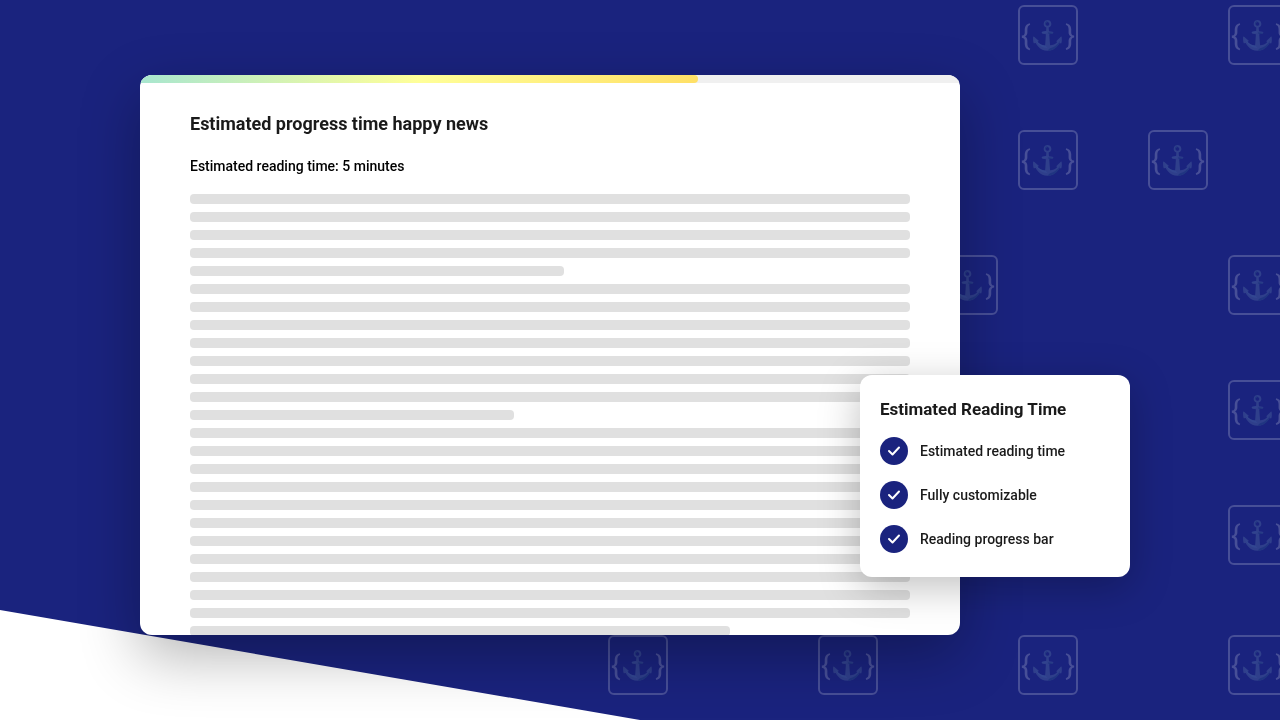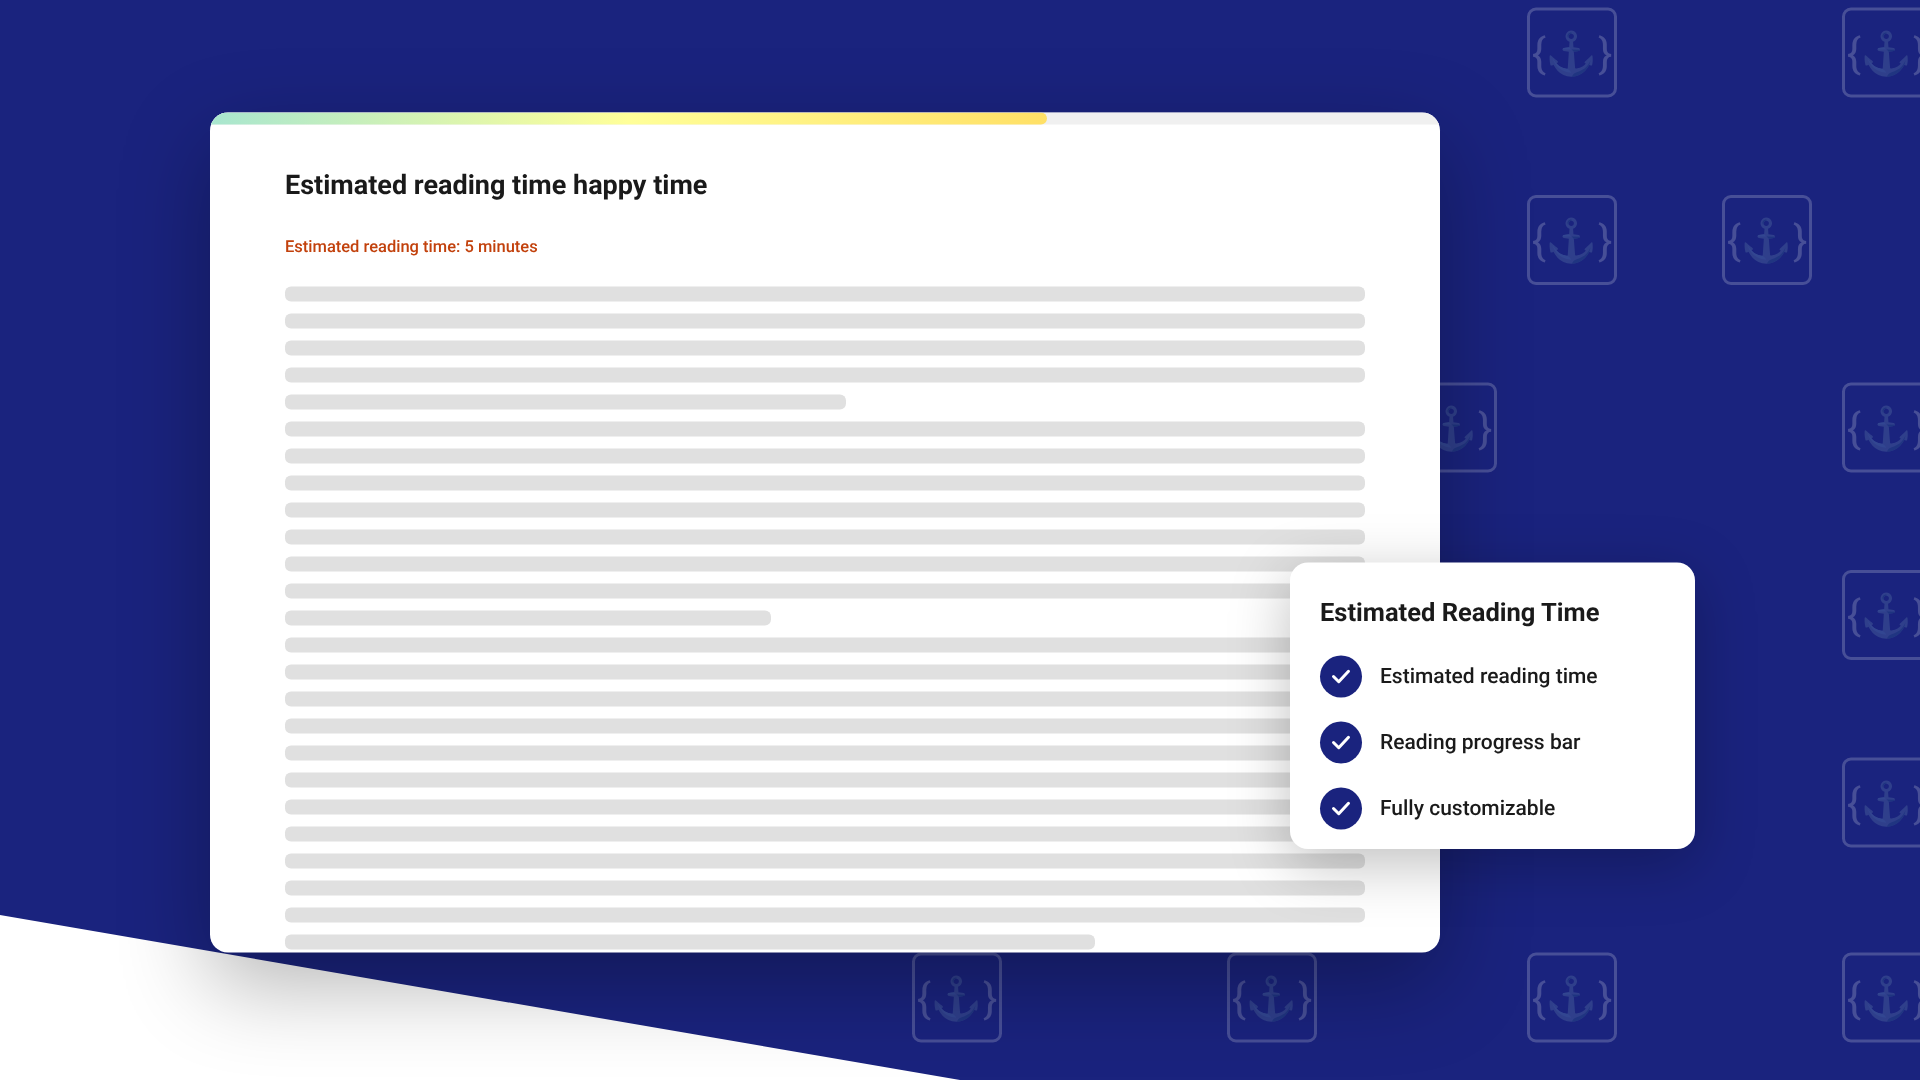--- a/index.html
+++ b/index.html
@@ -68,22 +68,22 @@
     }
 
     .article-title {
       font-size: 18px;
       font-weight: 700;
       color: #1a1a1a;
       margin-bottom: 12px;
     }
 
     .reading-time-label {
-      font-size: 11px;
-      color: #c2410c;
+      font-size: 14px;
+      color: #000000;
       font-weight: 500;
       margin-bottom: 20px;
       margin-top: 24px;
     }
 
     
     .skeleton-lines {
       display: flex;
       flex-direction: column;
       gap: 8px;
@@ -101,21 +101,21 @@
     .skeleton-line.xshort { width: 45%; }
 
     
     .feature-card {
       position: absolute;
       left: 860px;
       top: 375px;
       width: 270px;
       background: white;
       border-radius: 12px;
-      padding: 24px 20px 13px 20px;
+      padding: 24px 20px 24px 20px;
       box-shadow: 0 10px 40px rgba(0,0,0,0.25);
     }
 
     .feature-card-title {
       font-size: 17px;
       font-weight: 700;
       color: #1a1a1a;
       margin-bottom: 18px;
     }
 
@@ -183,21 +183,21 @@
 
 <div class="white-bottom"></div>
 
 <div class="main-card">
 
   <div class="progress-bar-container">
     <div class="progress-bar-fill"></div>
   </div>
 
   <div class="card-content">
-    <h1 class="article-title">Estimated reading time happy time</h1>
+    <h1 class="article-title">Estimated progress time happy news</h1>
     <p class="reading-time-label">Estimated reading time: 5 minutes</p>
 
     <div class="skeleton-lines">
       <div class="skeleton-line full"></div>
       <div class="skeleton-line full"></div>
       <div class="skeleton-line full"></div>
       <div class="skeleton-line full"></div>
       <div class="skeleton-line short"></div>
       <div class="skeleton-line full"></div>
       <div class="skeleton-line full"></div>
@@ -234,25 +234,25 @@
     </div>
     <span class="feature-text">Estimated reading time</span>
   </div>
 
   <div class="feature-item">
     <div class="check-circle">
       <svg width="14" height="14" viewBox="0 0 14 14" fill="none">
         <path d="M2 7L5.5 10.5L12 3.5" stroke="white" stroke-width="2" stroke-linecap="round" stroke-linejoin="round"></path>
       </svg>
     </div>
-    <span class="feature-text">Reading progress bar</span>
+    <span class="feature-text">Fully customizable</span>
   </div>
 
   <div class="feature-item">
     <div class="check-circle">
       <svg width="14" height="14" viewBox="0 0 14 14" fill="none">
         <path d="M2 7L5.5 10.5L12 3.5" stroke="white" stroke-width="2" stroke-linecap="round" stroke-linejoin="round"></path>
       </svg>
     </div>
-    <span class="feature-text">Fully customizable</span>
+    <span class="feature-text">Reading progress bar</span>
   </div>
 
 </div>
 
 </body></html>

